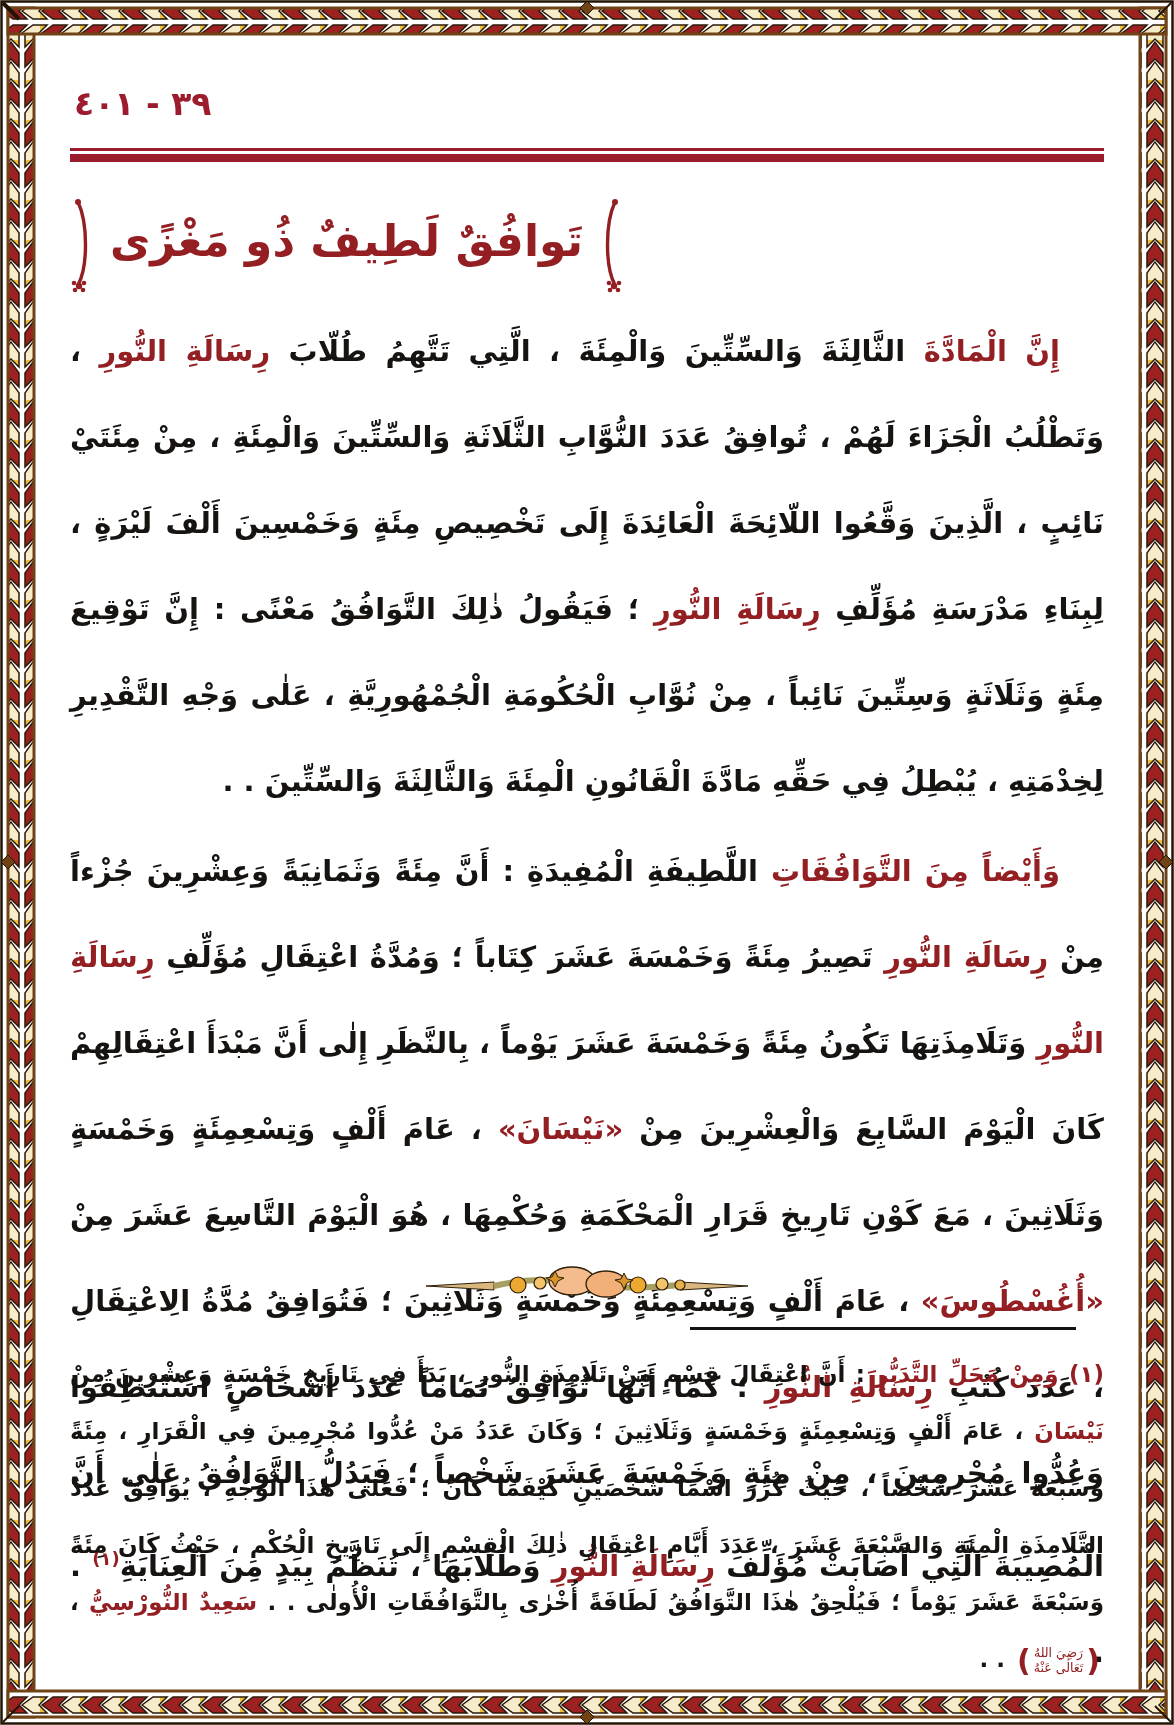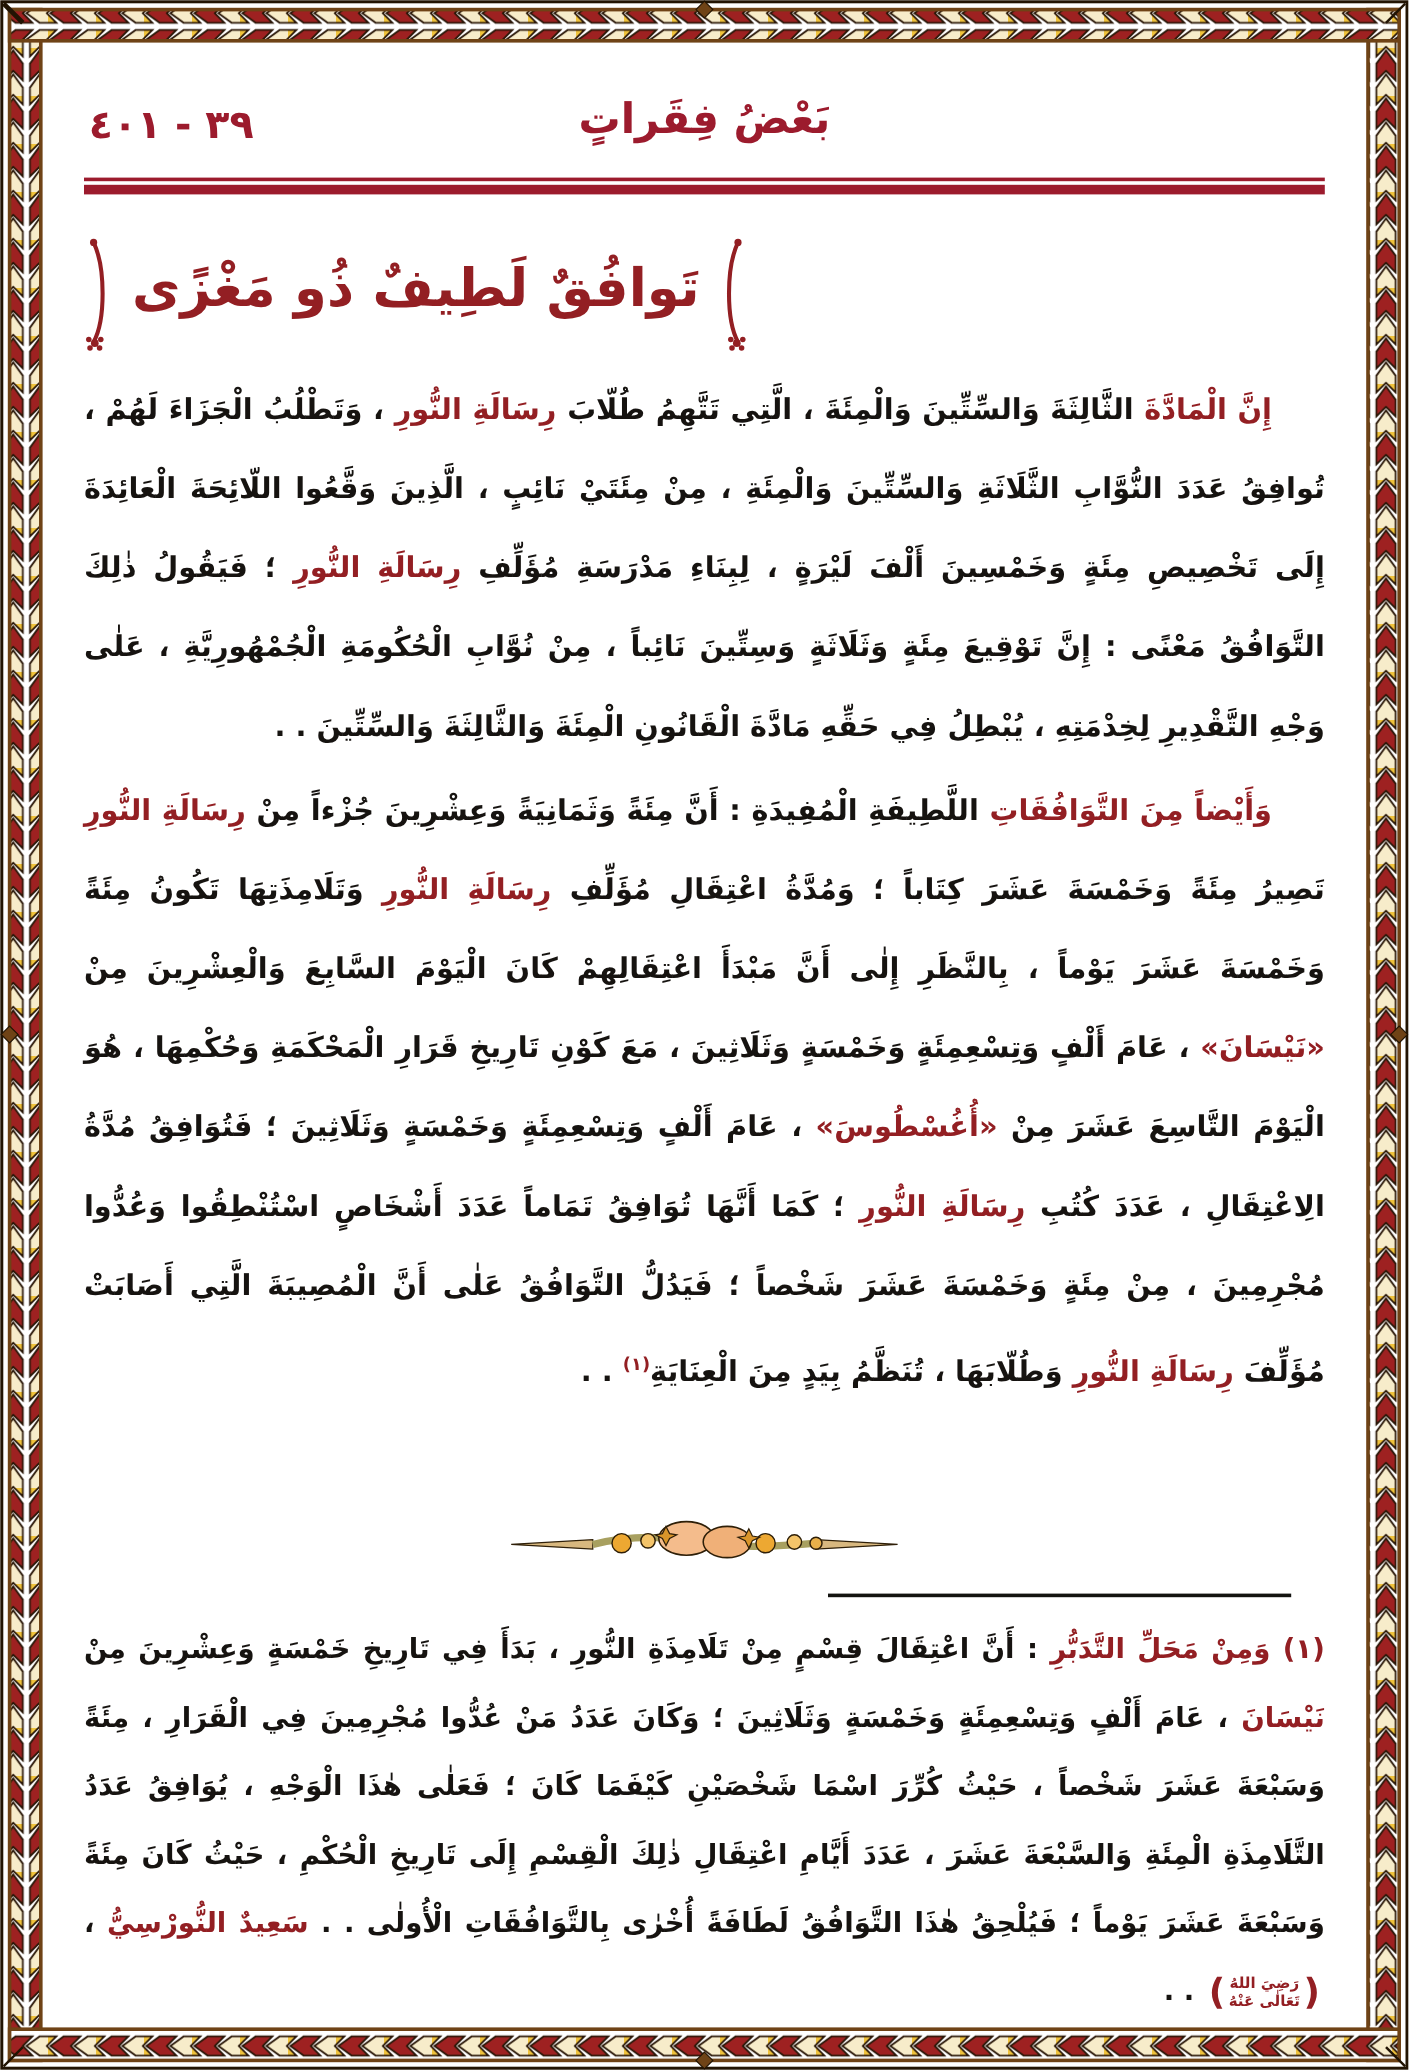--- a/index.html
+++ b/index.html
@@ -16,36 +16,36 @@
   .header-title{text-align:center;font-size:35px;font-weight:700;color:var(--rule);}
 
   .double-rule{margin-top:16px;}
   .double-rule .thin{height:3px;background:var(--rule);}
   .double-rule .gap{height:3px;}
   .double-rule .thick{height:8px;background:var(--rule);}
 
   .section-row{margin-top:30px;height:106px;display:flex;align-items:center;justify-content:flex-end;gap:16px;}
   .section-title-text{font-size:44px;font-weight:700;color:var(--red);padding-bottom:10px;}
 
-  .body-par{margin:10px 0 0;font-size:24px;line-height:66px;font-weight:700;color:var(--ink);
+  .body-par{margin:10px 0 0;font-size:29px;line-height:86px;font-weight:700;color:var(--ink);
             text-align:justify;text-indent:44px;}
   .body-par + .body-par{margin-top:4px;}
   .seg-b{color:var(--ink);}
   .seg-r{color:var(--red);}
   .seg-sup{color:var(--red);font-size:0.62em;vertical-align:super;letter-spacing:1px;}
 
   .bottom-block{position:absolute;left:36px;right:36px;bottom:0;}
   .divider{display:flex;justify-content:center;}
   .footnote-rule{height:3px;background:#131310;width:386px;margin:26px 28px 0 auto;}
   .footnote{margin:16px 0 0;font-size:23px;line-height:57px;font-weight:700;color:var(--ink);
             text-align:justify;}
   .seal{display:inline-flex;align-items:center;direction:rtl;color:var(--red);vertical-align:middle;margin:0 4px;}
   .seal-paren{font-size:30px;font-weight:700;}
   .seal-stack{display:inline-flex;flex-direction:column;font-size:12.5px;line-height:1.15;
-              text-align:center;font-weight:700;margin:0 3px;}
+              text-align:center;font-weight:400;margin:0 3px;}
 </style>
 </head>
 <body>
 
 <div class="page">
 
   <svg class="frame" width="1174" height="1725" viewBox="0 0 1174 1725" aria-hidden="true">
     <defs>
       <pattern id="chH" width="40" height="22" patternUnits="userSpaceOnUse">
         <rect width="40" height="22" fill="#ffffff"></rect>
@@ -72,21 +72,20 @@
     <polygon points="580,8 587,1 594,8 587,15" fill="#6f4316" stroke="#221403" stroke-width="1"></polygon>
     <polygon points="580,1717 587,1710 594,1717 587,1724" fill="#6f4316" stroke="#221403" stroke-width="1"></polygon>
     <polygon points="1,862 8,855 15,862 8,869" fill="#6f4316" stroke="#221403" stroke-width="1"></polygon>
     <polygon points="1159,862 1166,855 1173,862 1166,869" fill="#6f4316" stroke="#221403" stroke-width="1"></polygon>
   </svg>
 
   <div class="content">
 
     <div class="header">
       <div class="page-numbers">٣٩ - ٤٠١</div>
-      <div class="header-title">بَعْضُ فِقَراتٍ</div>
     </div>
 
     <div class="double-rule">
       <div class="thin"></div>
       <div class="gap"></div>
       <div class="thick"></div>
     </div>
 
     <div class="section-row">
       <svg width="24" height="100" viewBox="0 0 24 100" aria-hidden="true">

